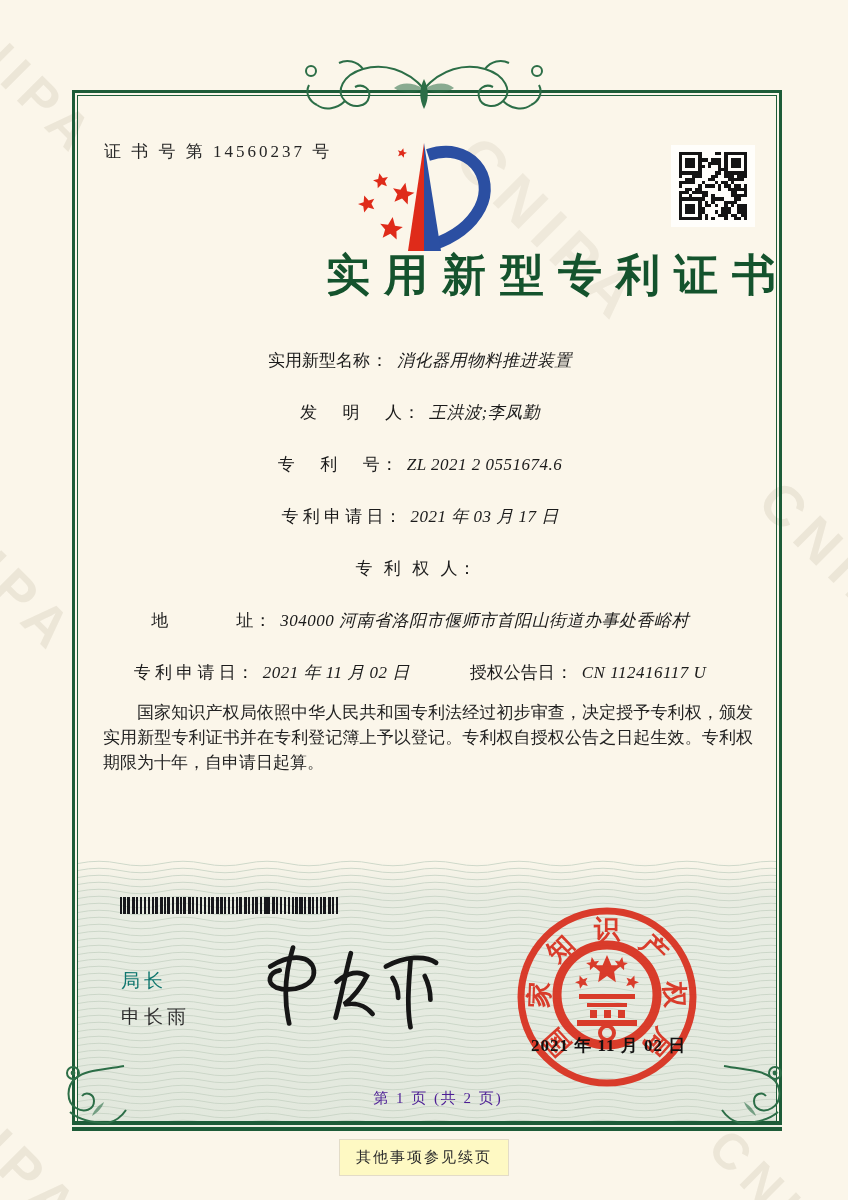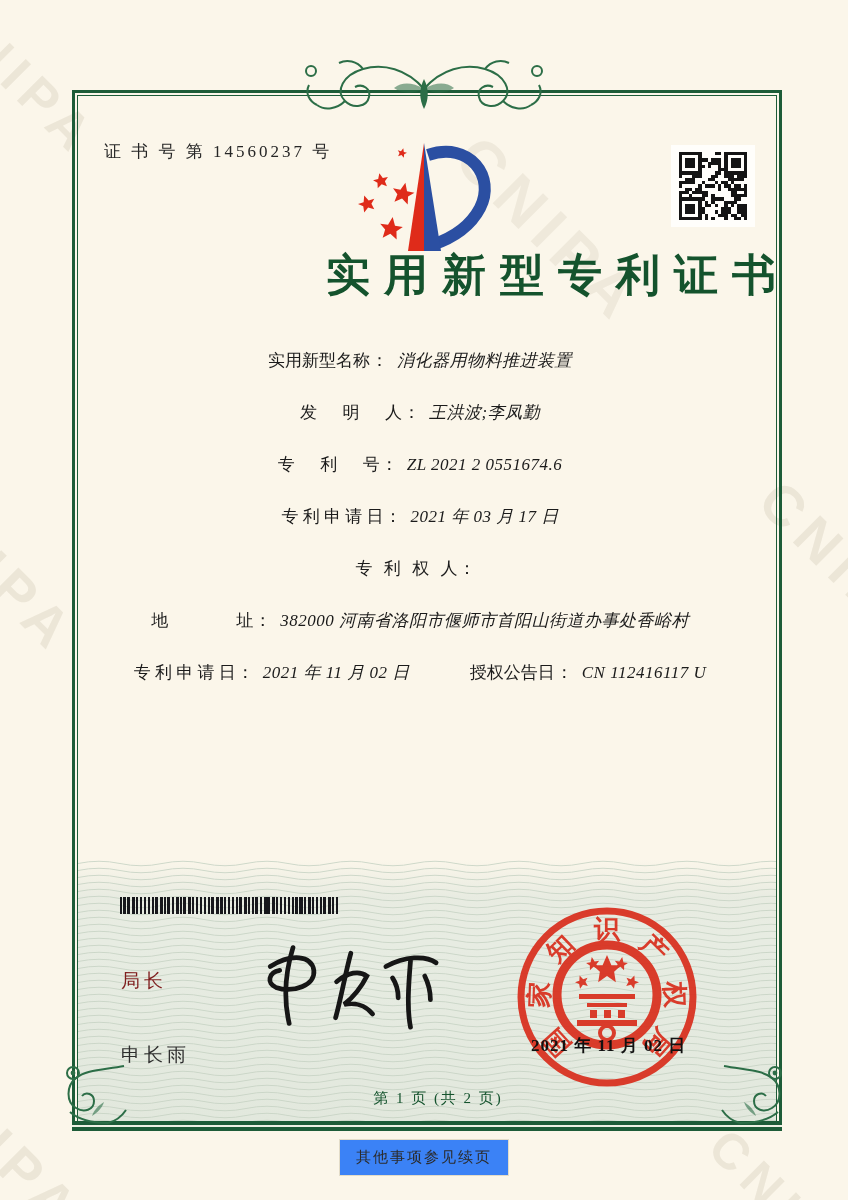--- a/index.html
+++ b/index.html
@@ -53,33 +53,33 @@
   
   .body-text{position:absolute;left:103px;top:700px;width:650px;z-index:4;
     font-size:17px;line-height:25px;text-align:justify;color:#222;}
   .body-text p{margin:0;text-indent:2em;}
   
   .barcode{position:absolute;left:120px;top:897px;width:218px;height:17px;z-index:4;
     background:
       repeating-linear-gradient(90deg,#17171c 0 2px,transparent 2px 4px),
       repeating-linear-gradient(90deg,#17171c 0 1px,transparent 1px 7px),
       repeating-linear-gradient(90deg,transparent 0 3px,#17171c 3px 4px,transparent 4px 11px);}
-  .sig-title{position:absolute;left:121px;top:968px;z-index:4;font-size:19px;color:#7f1d1d;letter-spacing:4px;}
-  .sig-name{position:absolute;left:121px;top:1004px;z-index:4;font-size:19px;color:#2e2e2e;letter-spacing:4px;margin-top:38px;}
+  .sig-title{position:absolute;left:121px;top:968px;z-index:4;font-size:19px;color:#0f766e;letter-spacing:4px;}
+  .sig-name{position:absolute;left:121px;top:1004px;z-index:4;font-size:19px;color:#2e2e2e;letter-spacing:4px;}
   .signature{position:absolute;left:238px;top:928px;z-index:4;}
   .seal{position:absolute;left:512px;top:902px;width:190px;height:190px;z-index:5;opacity:.93;}
   .seal-ring{position:absolute;inset:0;}
   .seal-char{position:absolute;left:50%;top:50%;width:28px;height:28px;margin:-14px 0 0 -14px;
     font-size:26px;font-weight:700;color:#d92f1e;text-align:center;line-height:28px;}
   .seal-date{position:absolute;left:531px;top:1034px;z-index:6;font-size:17px;font-weight:700;
     letter-spacing:1px;color:#111;}
   .page-info{position:absolute;left:72px;top:1089px;width:732px;text-align:center;z-index:4;
-    font-size:15px;letter-spacing:2px;color:#14532d;}
+    font-size:15px;letter-spacing:2px;color:#4c1d95;}
   .continuation{position:absolute;left:50%;top:1139px;transform:translateX(-50%);z-index:4;
-    background:#3b82f6;border:1px solid #e3dcc8;padding:8px 16px;font-size:15px;
+    background:#fef9c3;border:1px solid #e3dcc8;padding:8px 16px;font-size:15px;
     letter-spacing:2px;color:#2b2b2b;}
 </style>
 </head>
 <body>
 
 <div class="wm wm1">CNIPA</div>
 <div class="wm wm2">CNIPA</div>
 <div class="wm wm3">CNIPA</div>
 <div class="wm wm4">CNIPA</div>
 <div class="wm wm5">CNIPA</div>
@@ -342,35 +342,36 @@
       <span class="fcolon">：</span>
     <span class="fvalue">2021 年 03 月 17 日</span>
   </div>
   <div class="frow">
     <span class="flabel">专利权人</span>
       <span class="fcolon">：</span>
   </div>
   <div class="frow">
     <span class="flabel">地址</span>
       <span class="fcolon">：</span>
-    <span class="fvalue">382000 河南省洛阳市偃师市首阳山街道办事处香峪村</span>
+    <span class="fvalue">304000 河南省洛阳市偃师市首阳山街道办事处香峪村</span>
   </div>
   <div class="frow">
     <span class="flabel">专利申请日</span>
       <span class="fcolon">：</span>
     <span class="fvalue">2021 年 11 月 02 日</span>
     <span class="fpair2">
       <span class="flabel2">授权公告日</span>
         <span class="fcolon">：</span>
       <span class="fvalue">CN 112416117 U</span>
     </span>
   </div>
 </div>
 
 <div class="body-text">
+  <p>国家知识产权局依照中华人民共和国专利法经过初步审查，决定授予专利权，颁发实用新型专利证书并在专利登记簿上予以登记。专利权自授权公告之日起生效。专利权期限为十年，自申请日起算。</p>
 </div>
 
 <div class="barcode"></div>
 
 <div class="sig-title">局长</div>
 <div class="sig-name">申长雨</div>
 
 <svg class="signature" width="218" height="115" viewBox="0 0 230 120">
   <g fill="none" stroke="#161616" stroke-width="5" stroke-linecap="round">
     <path d="M58,20 C50,46 48,74 54,100"></path>

